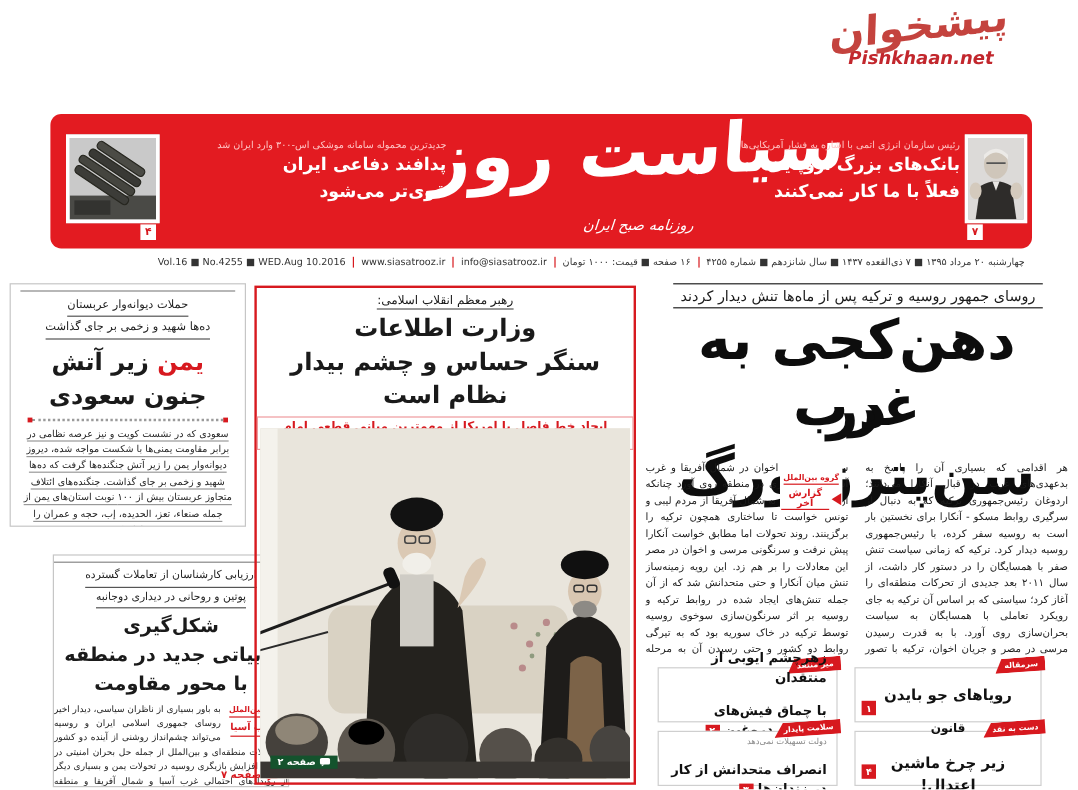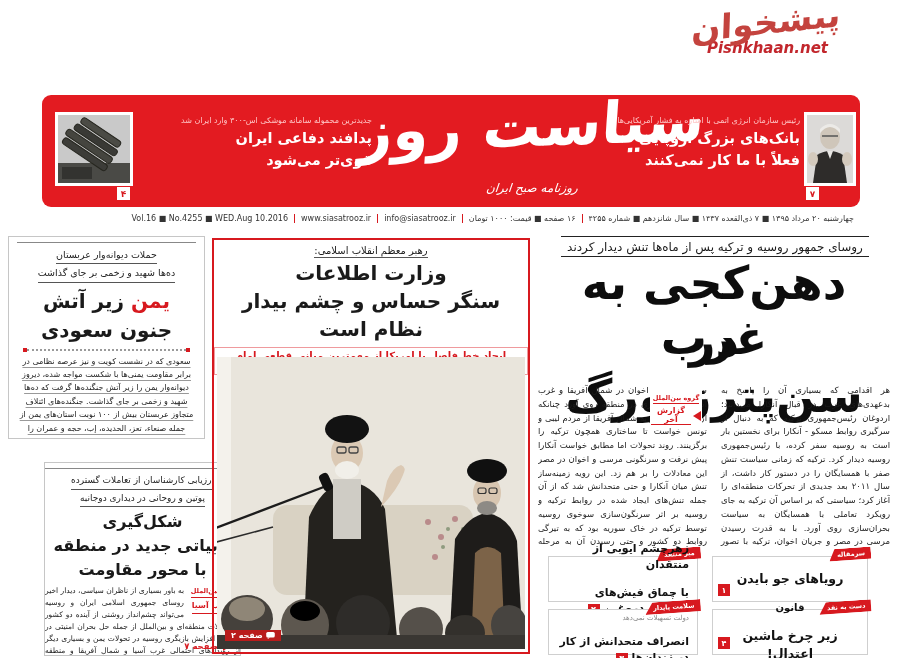--- a/index.html
+++ b/index.html
@@ -70,21 +70,21 @@
 
   
   .leaderbox{left:212px;top:238px;width:318px;height:416px;border:2px solid #d7191f;
              box-sizing:border-box;text-align:center;}
   .leader-kicker{font-size:10px;margin-top:5px;}
   .leader-kicker span{border-bottom:1px solid #555;padding-bottom:1px;}
   .leader-head{font-size:20px;font-weight:bold;line-height:1.4;margin-top:3px;}
   .leader-sub{display:inline-block;color:#d7191f;font-size:10px;font-weight:bold;border:1px solid #ef9a9d;
               padding:2px 8px;margin-top:4px;}
   .leader-photo{position:absolute;left:3px;right:3px;top:117px;bottom:3px;overflow:hidden;background:#e6e2d8;}
-  .photo-cap{position:absolute;left:8px;bottom:8px;background:#b91c1c;color:#fff;font-size:8px;
+  .photo-cap{position:absolute;left:8px;bottom:8px;background:#14532d;color:#fff;font-size:8px;
              font-weight:bold;padding:1px 6px;display:flex;align-items:center;gap:3px;}
 
   
   .lead-kicker{left:540px;top:236px;width:350px;text-align:center;}
   .lead-kicker span{display:inline-block;font-size:12px;border-top:1px solid #222;
                     border-bottom:1px solid #222;padding:3px 6px 2px;}
   .lead-h1{left:538px;top:256px;width:352px;text-align:center;font-size:46px;font-weight:900;
            letter-spacing:-1px;line-height:1.2;color:#0d0d0d;}
   .lead-h2{left:538px;top:314px;width:352px;text-align:center;font-size:46px;font-weight:900;
            letter-spacing:-1px;line-height:1.2;color:#0d0d0d;}

